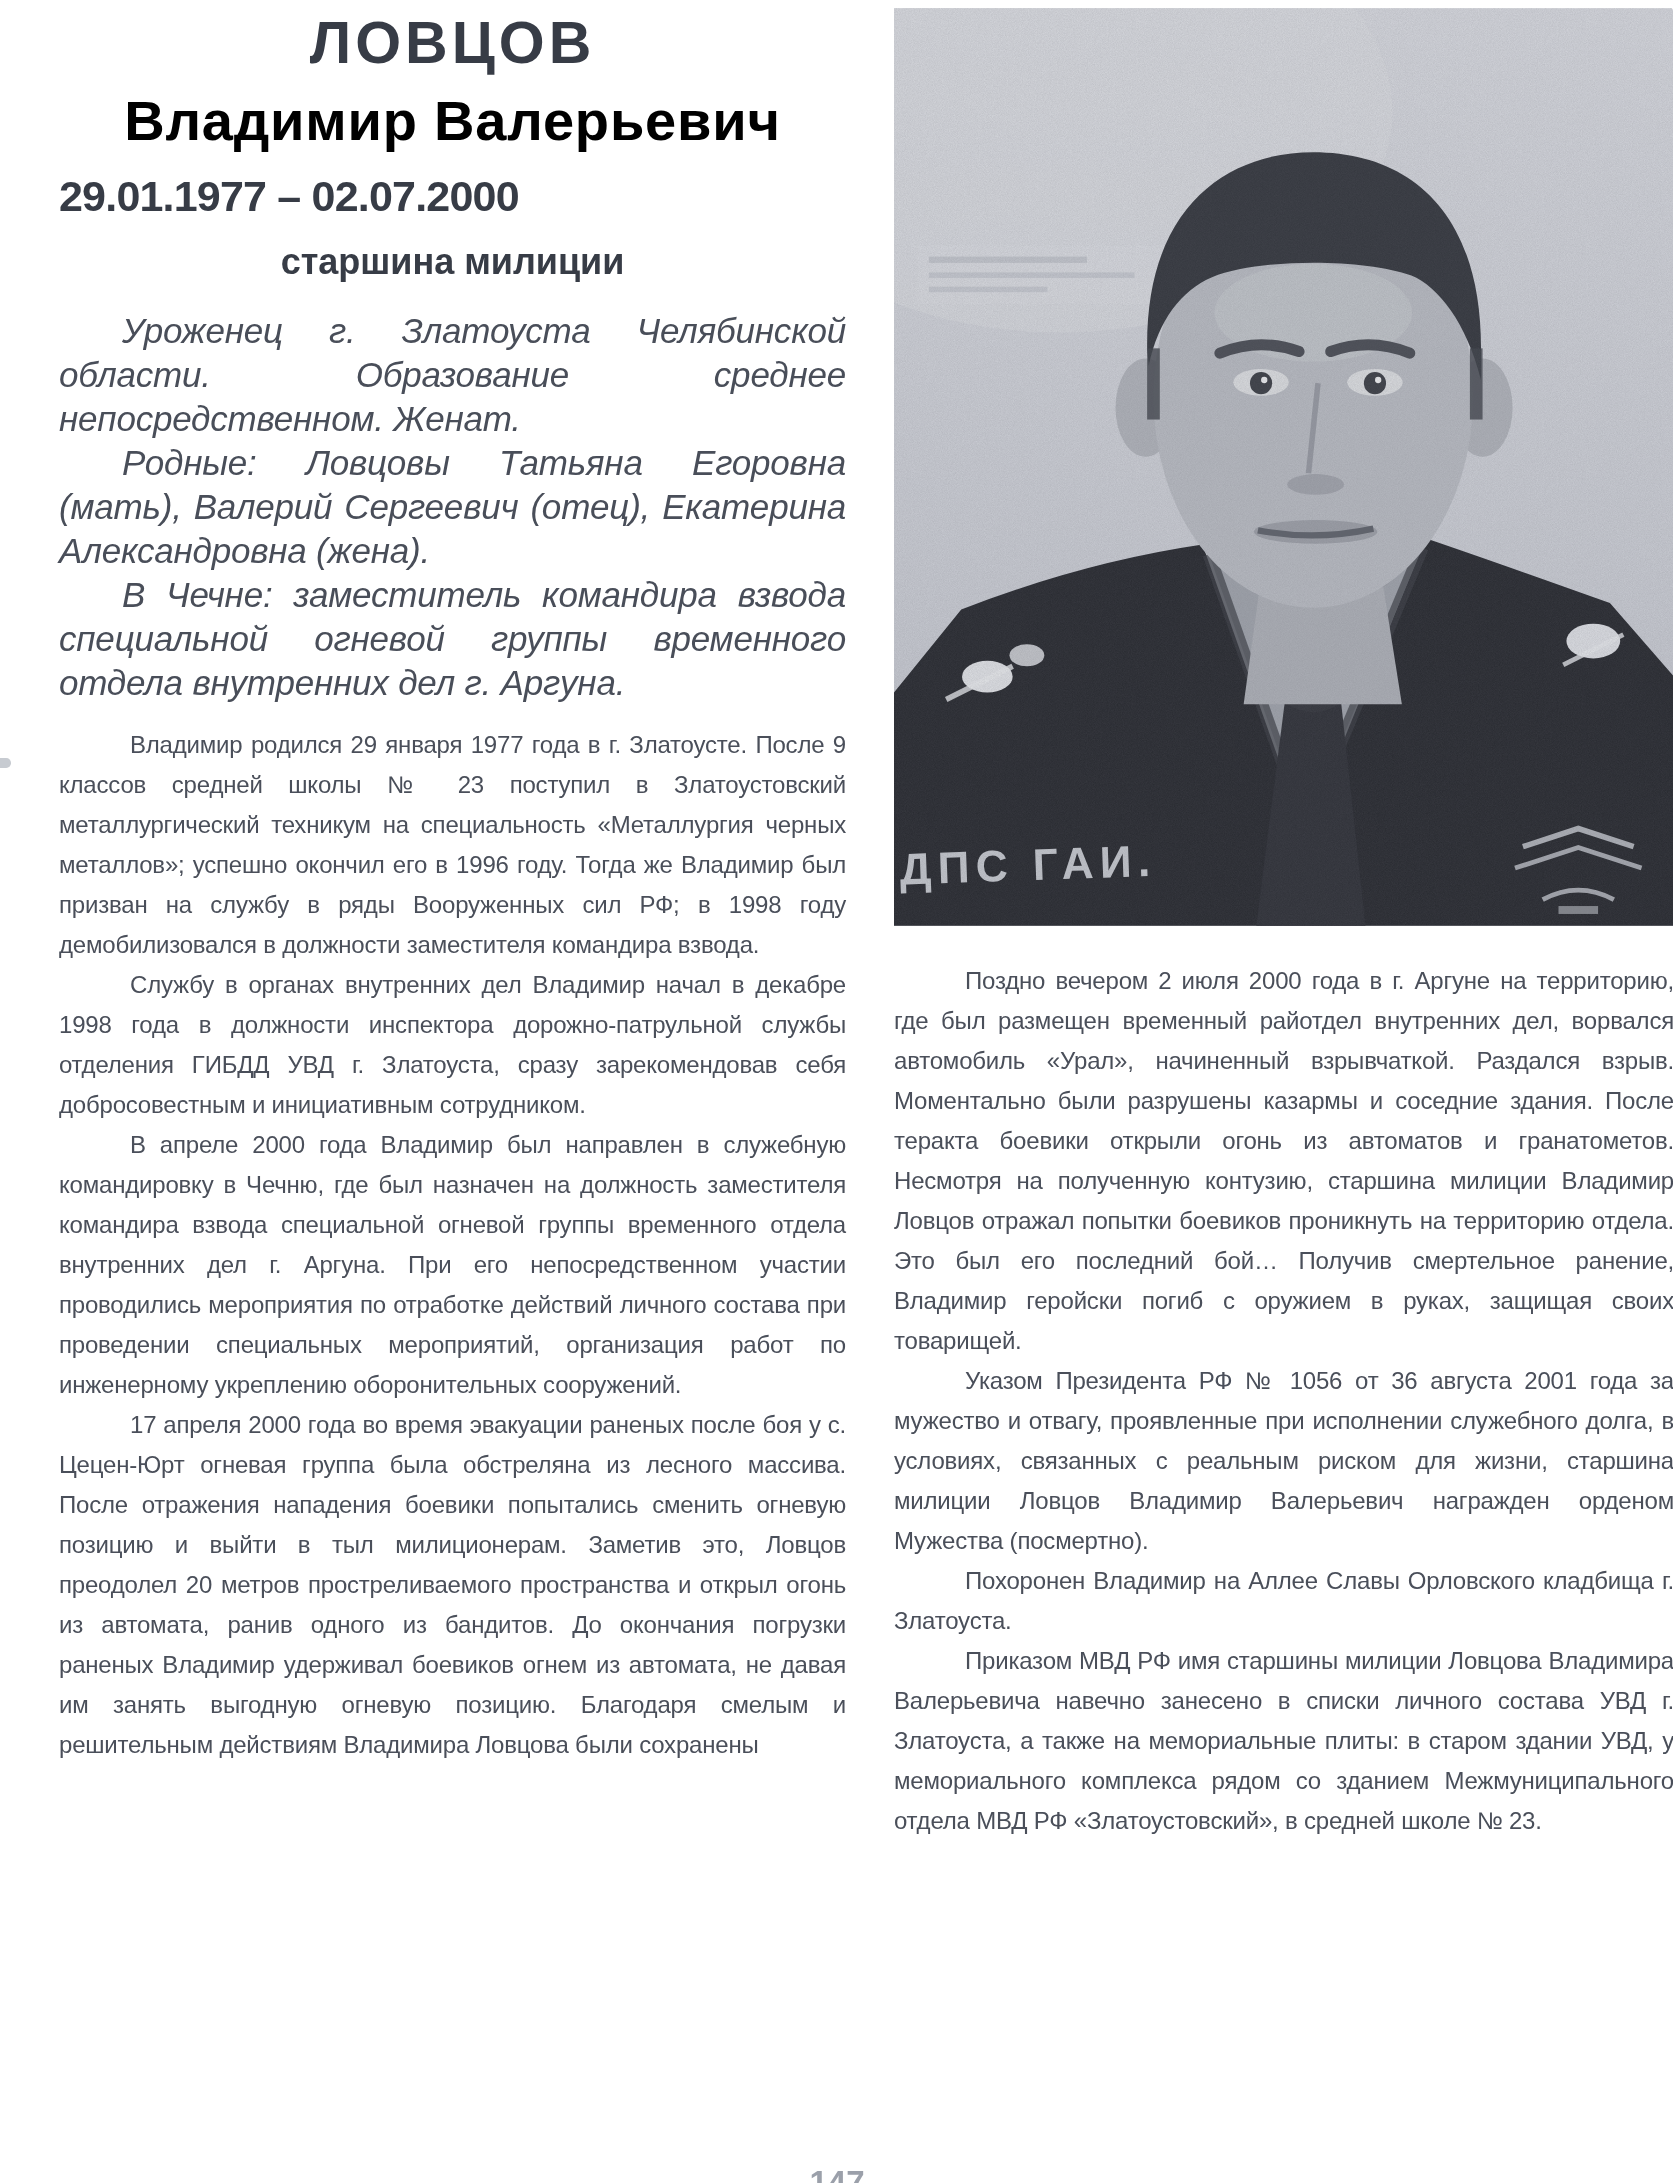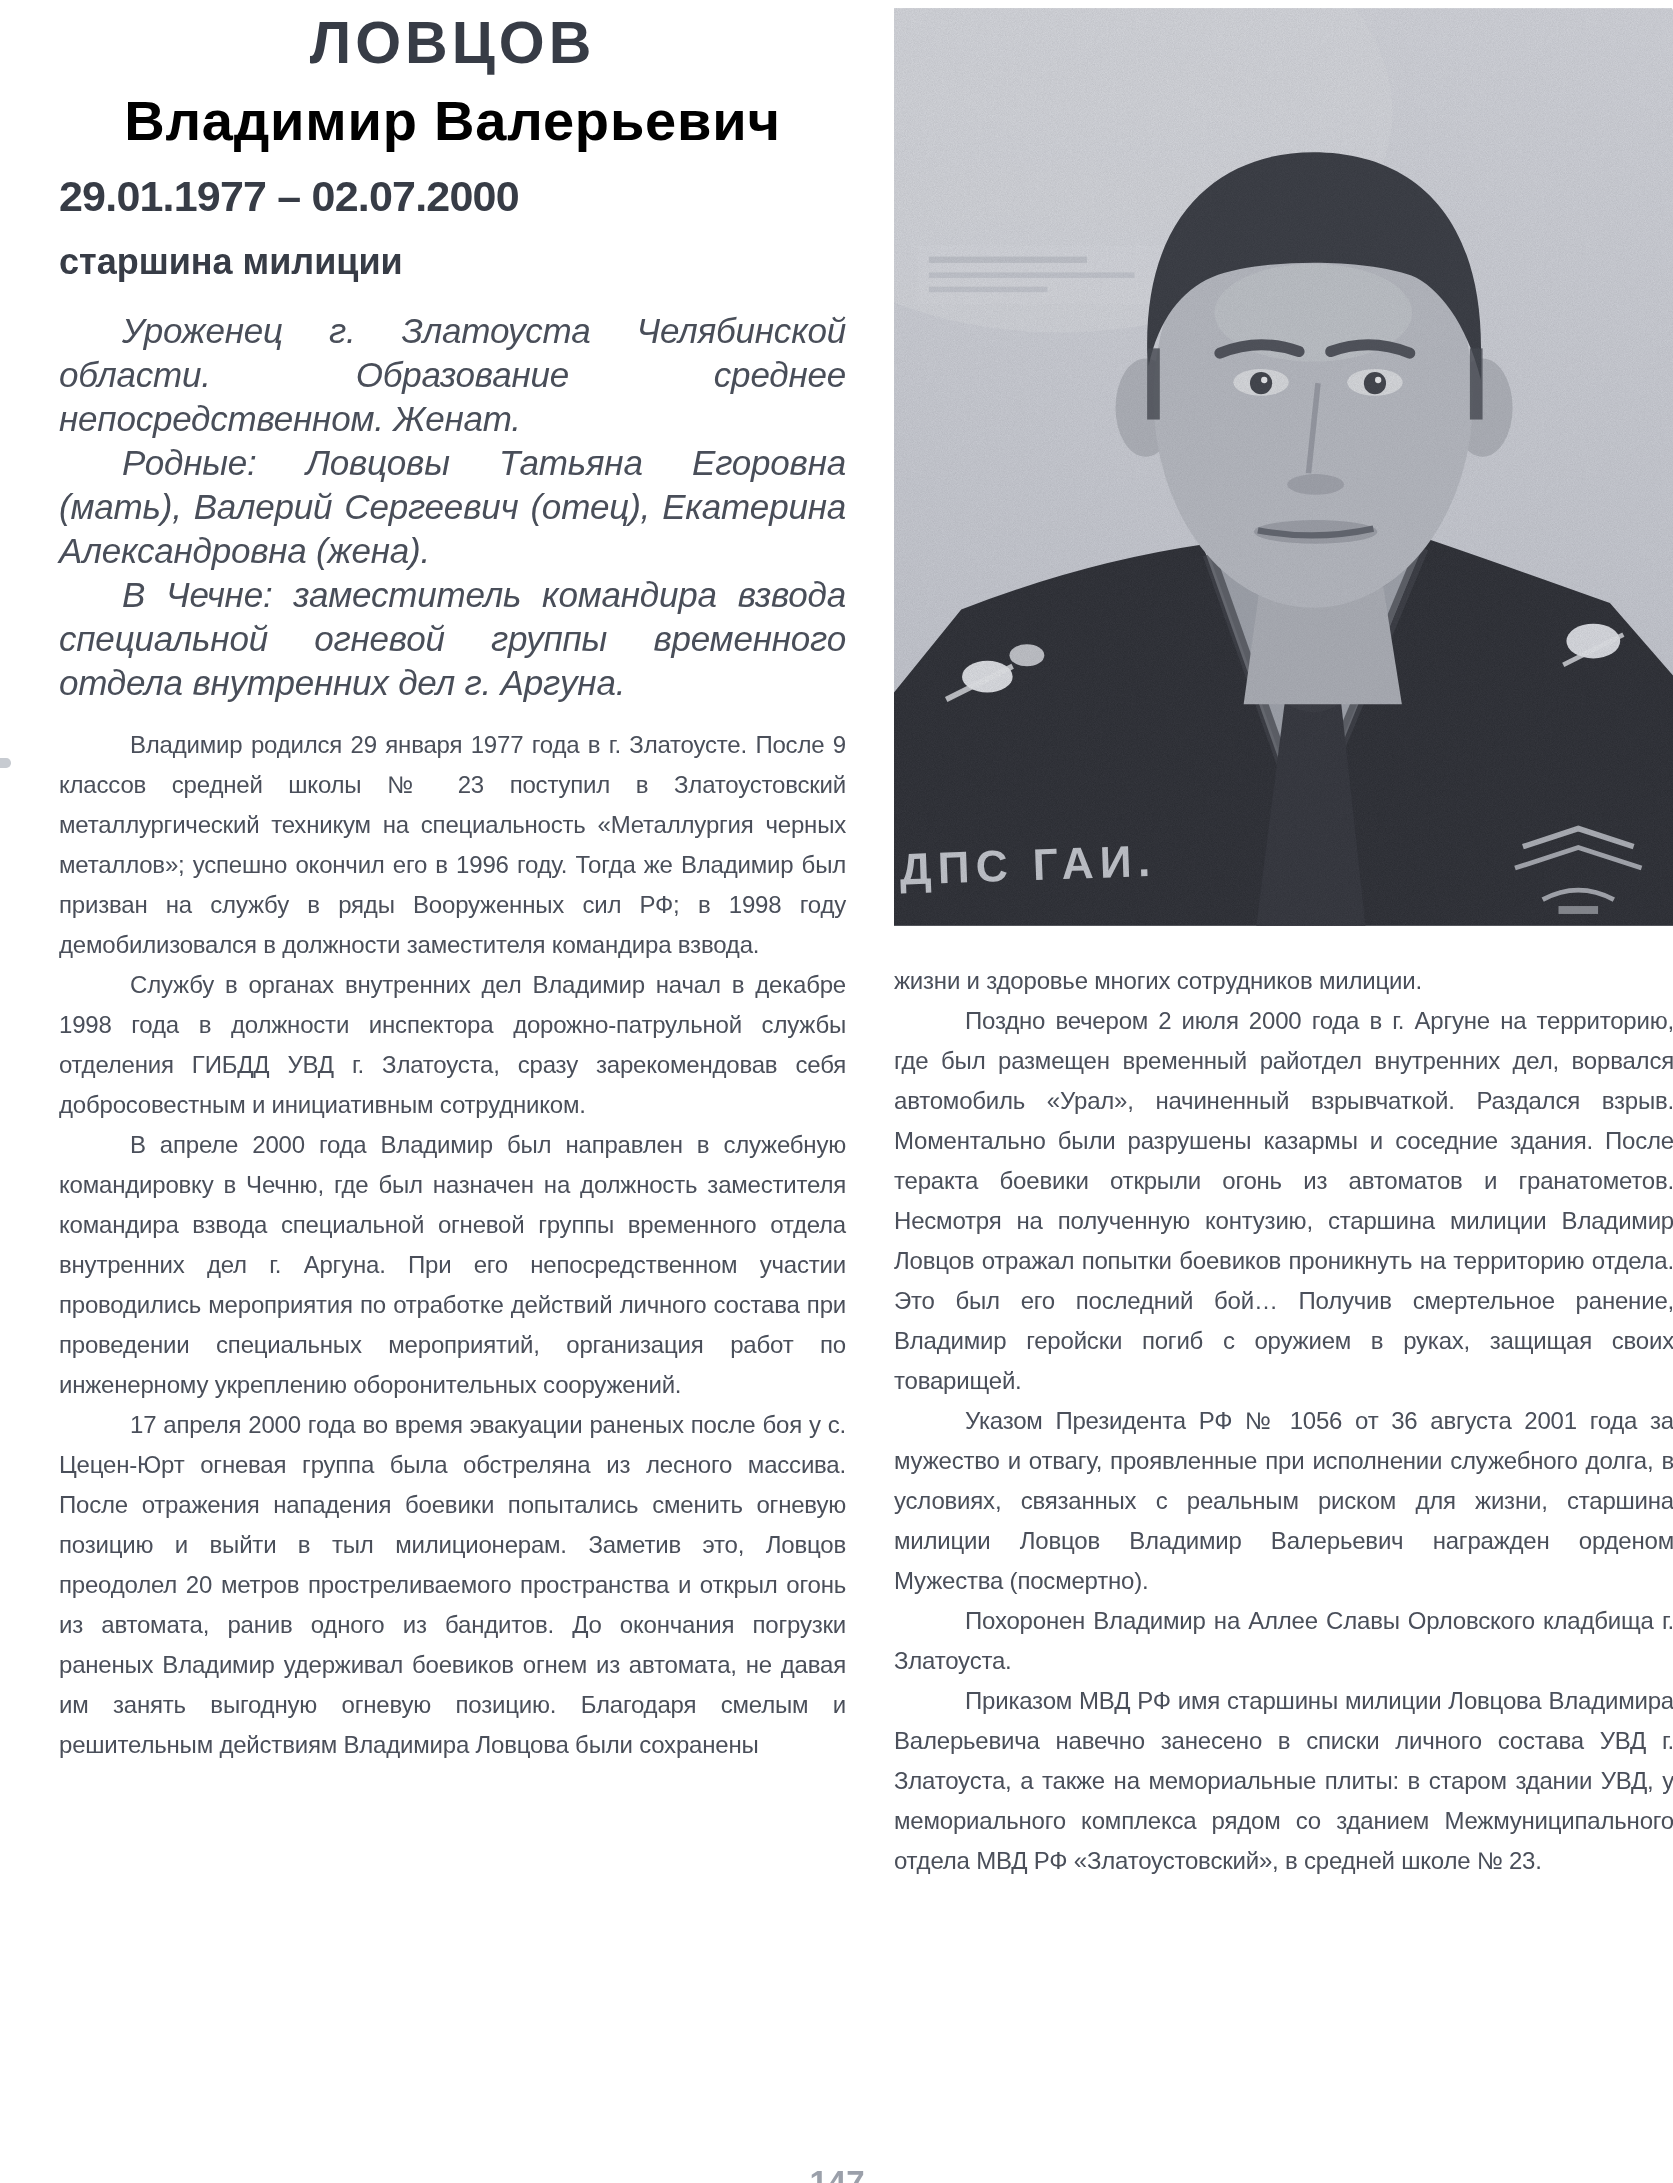--- a/index.html
+++ b/index.html
@@ -21,21 +21,21 @@
   .title-name{
     font-size:56px;line-height:57px;font-weight:bold;color:#000000;
     text-align:center;margin:19px 0 0 0;letter-spacing:0.8px;
   }
   .title-dates{
     font-size:43px;line-height:46px;font-weight:bold;color:#373c46;
     text-align:left;margin:24px 0 0 0;letter-spacing:-0.8px;
   }
   .title-rank{
     font-size:36px;line-height:37px;font-weight:bold;color:#373c46;
-    text-align:left;margin:24px 0 0 0;
+    text-align:center;margin:24px 0 0 0;
   }
   .intro{margin-top:28.5px;}
   .intro p{
     font-style:italic;
     font-size:35px;line-height:44px;
     text-align:justify;text-indent:63px;
     margin:0;color:#494e59;letter-spacing:-0.2px;
   }
   .body-text{margin-top:20.6px;}
   p.bodyp{
@@ -170,21 +170,20 @@
         <path d="M15,25 L85,2 L155,25" stroke="#c3c6cd" stroke-width="7" fill="none"></path>
         <path d="M5,52 L85,26 L165,52" stroke="#b9bcc3" stroke-width="6" fill="none"></path>
         <path d="M40,92 Q85,68 130,92" stroke="#b9bcc3" stroke-width="6" fill="none"></path>
         <rect x="60" y="100" width="50" height="10" fill="#c3c6cd" opacity="0.7"></rect>
       </g>
 
       <rect x="0" y="0" width="986" height="1160" filter="url(#grain)"></rect>
     </svg>
 
     <div class="right-text">
-      <p class="bodyp no-indent">жизни и здоровье многих сотрудников милиции.</p>
       <p class="bodyp">Поздно вечером 2 июля 2000 года в г. Аргуне на территорию, где был размещен временный райотдел внутренних дел, ворвался автомобиль «Урал», начиненный взрывчаткой. Раздался взрыв. Моментально были разрушены казармы и соседние здания. После теракта боевики открыли огонь из автоматов и гранатометов. Несмотря на полученную контузию, старшина милиции Владимир Ловцов отражал попытки боевиков проникнуть на территорию отдела. Это был его последний бой… Получив смертельное ранение, Владимир геройски погиб с оружием в руках, защищая своих товарищей.</p>
       <p class="bodyp">Указом Президента РФ № 1056 от 36 августа 2001 года за мужество и отвагу, проявленные при исполнении служебного долга, в условиях, связанных с реальным риском для жизни, старшина милиции Ловцов Владимир Валерьевич награжден орденом Мужества (посмертно).</p>
       <p class="bodyp">Похоронен Владимир на Аллее Славы Орловского кладбища г. Златоуста.</p>
       <p class="bodyp">Приказом МВД РФ имя старшины милиции Ловцова Владимира Валерьевича навечно занесено в списки личного состава УВД г. Златоуста, а также на мемориальные плиты: в старом здании УВД, у мемориального комплекса рядом со зданием Межмуниципального отдела МВД РФ «Златоустовский», в средней школе № 23.</p>
     </div>
   </div>
 
   <div class="scan-artifact"></div>
 
   <div class="page-number">147</div>

